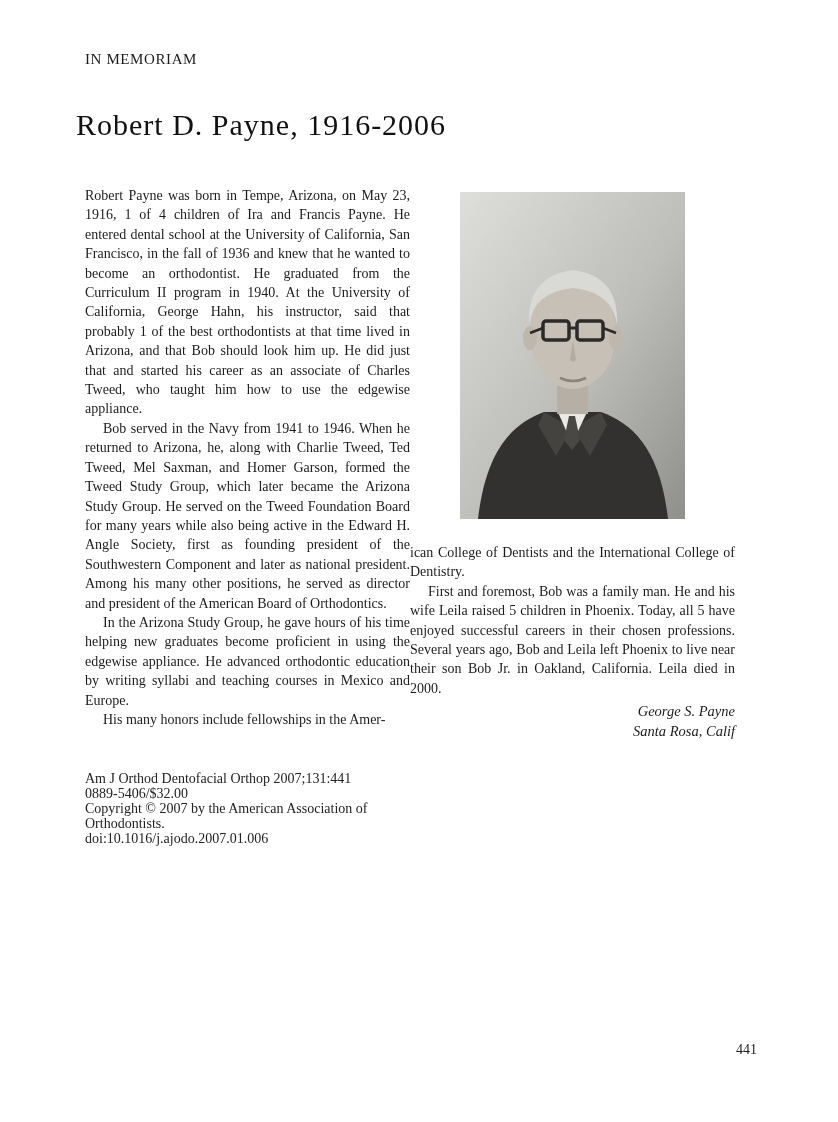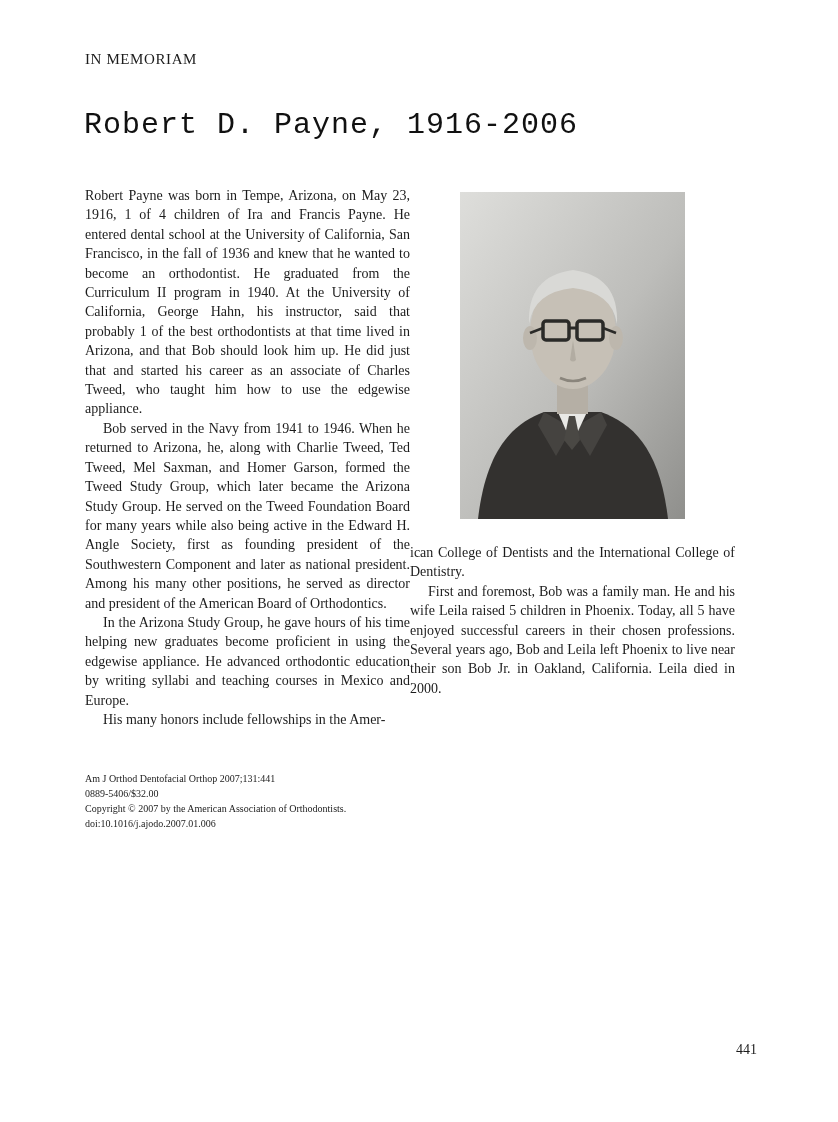--- a/index.html
+++ b/index.html
@@ -16,47 +16,46 @@
   .section-label {
     position: absolute;
     left: 85px;
     top: 51px;
     font-size: 15px;
     letter-spacing: 0.6px;
     color: #1c1c1c;
   }
   .article-title {
     position: absolute;
-    left: 84px;
+    left: 76px;
     top: 108px;
     font-size: 30px;
     font-weight: 400;
     letter-spacing: 1px;
     color: #111;
     white-space: nowrap;
-    font-family: Liberation Mono, monospace;
   }
   .columns {
     position: absolute;
     left: 85px;
     top: 186px;
     width: 676px;
     display: flex;
   }
   .col { width: 325px; flex: 0 0 325px; }
   .para {
     font-size: 14px;
     line-height: 19.4px;
     text-align: justify;
     color: #1c1c1c;
   }
   .para.indent { text-indent: 18px; }
   .footnote {
     margin-top: 42px;
-    font-size: 10px;
+    font-size: 14px;
     line-height: 15px;
     color: #222;
     text-align: left;
   }
   .photo-frame {
     width: 225px;
     height: 327px;
     margin: 6px auto 24px auto;
     background: #bdbdba;
   }
@@ -140,19 +139,23 @@
 
           <path d="M113 148 L110 168 Q113 171 116 168 Z" fill="#b2aca2"></path>
 
           <path d="M100 186 Q113 192 126 186" stroke="#8a857c" stroke-width="2.5" fill="none"></path>
         </svg>
       </div>
 
       <p class="para">ican College of Dentists and the International College of Dentistry.</p>
       <p class="para indent">First and foremost, Bob was a family man. He and his wife Leila raised 5 children in Phoenix. Today, all 5 have enjoyed successful careers in their chosen professions. Several years ago, Bob and Leila left Phoenix to live near their son Bob Jr. in Oakland, California. Leila died in 2000.</p>
 
+      <div class="signature">
+        <div>George S. Payne</div>
+        <div>Santa Rosa, Calif</div>
+      </div>
 
     </div>
   </div>
 
   <div class="page-number">441</div>
 
 </div>
 
 </body></html>

